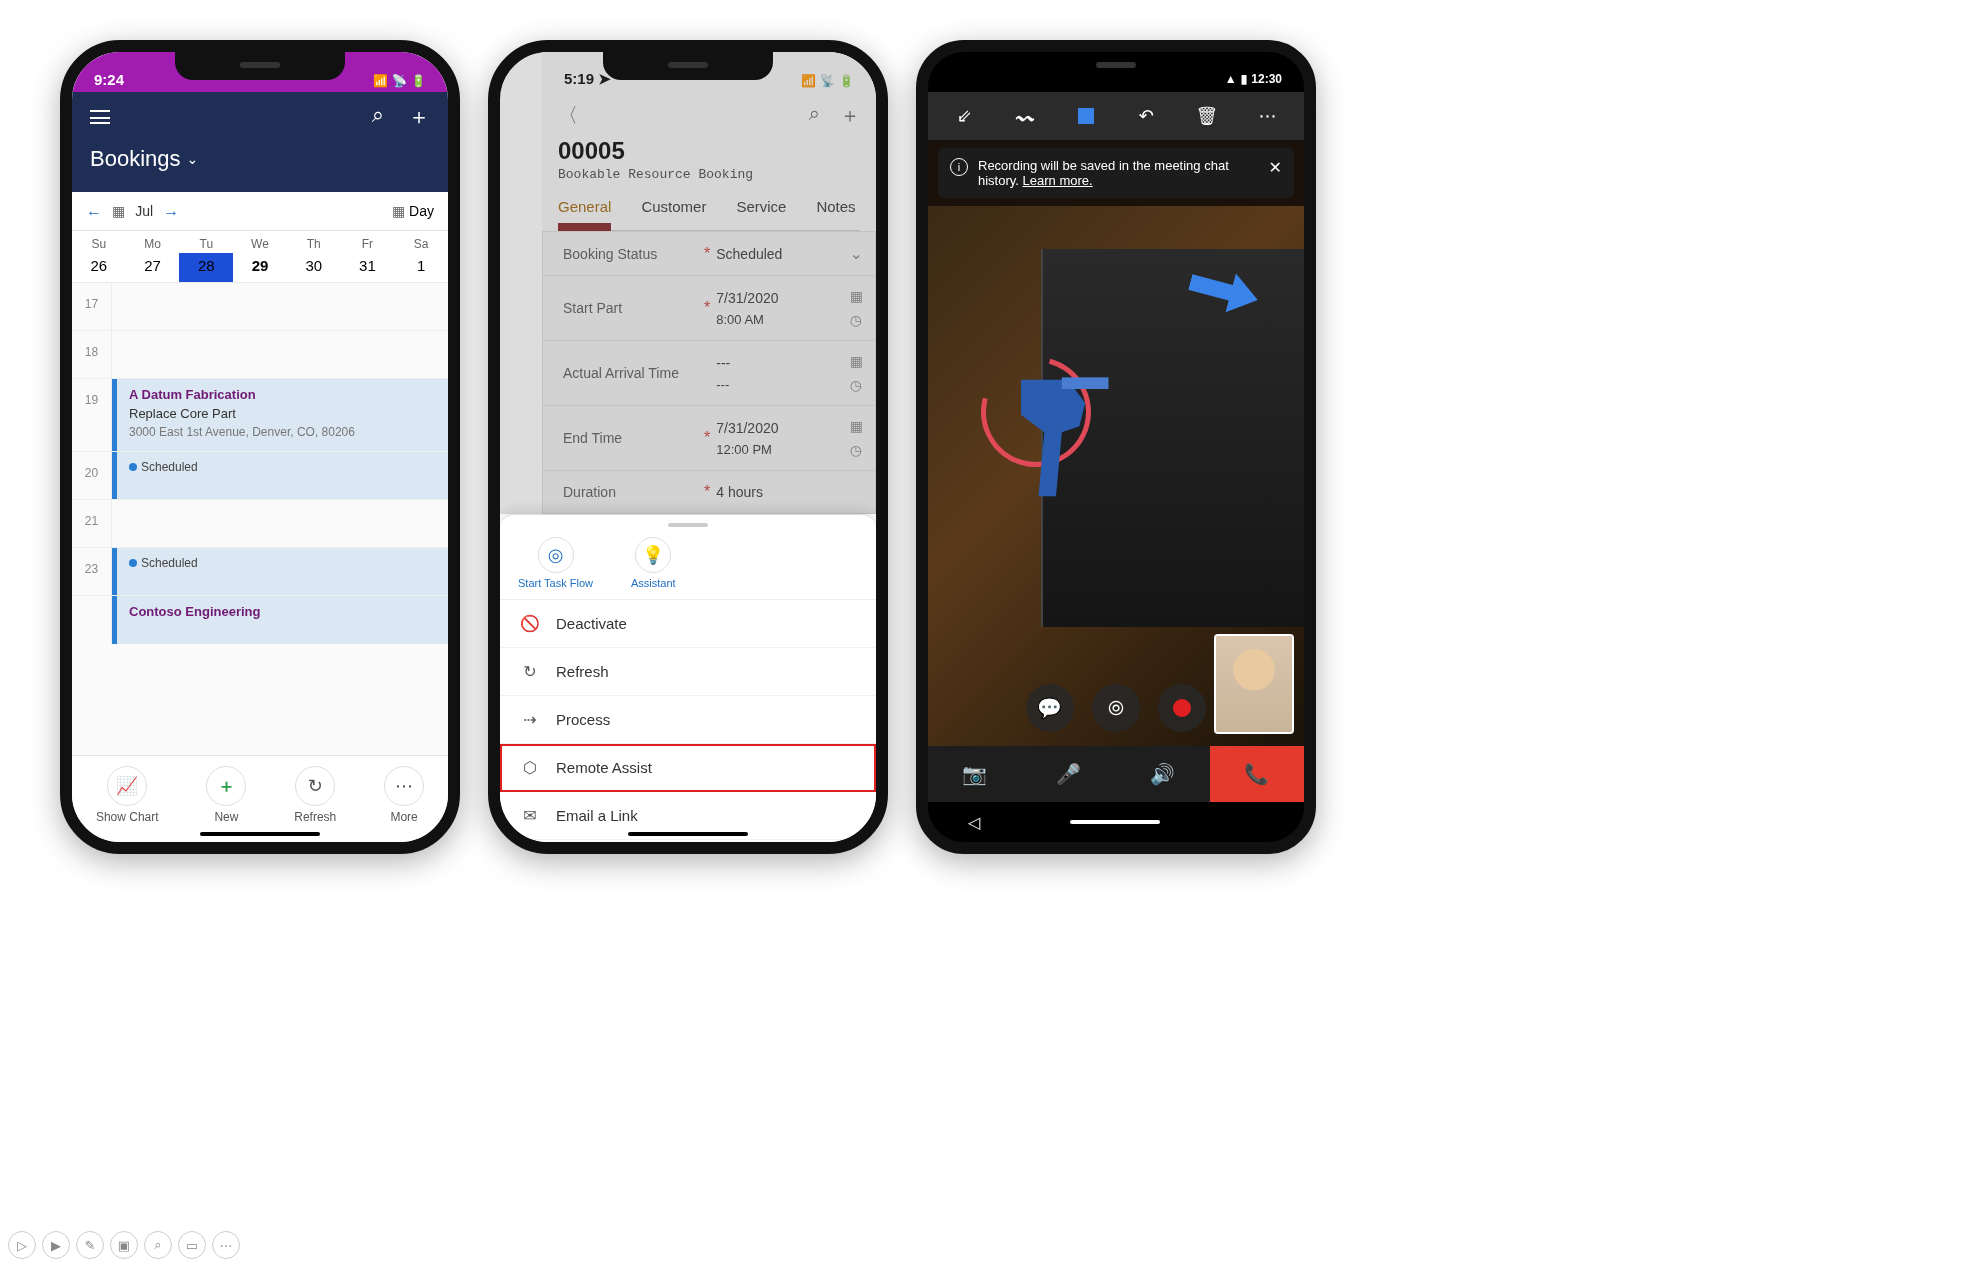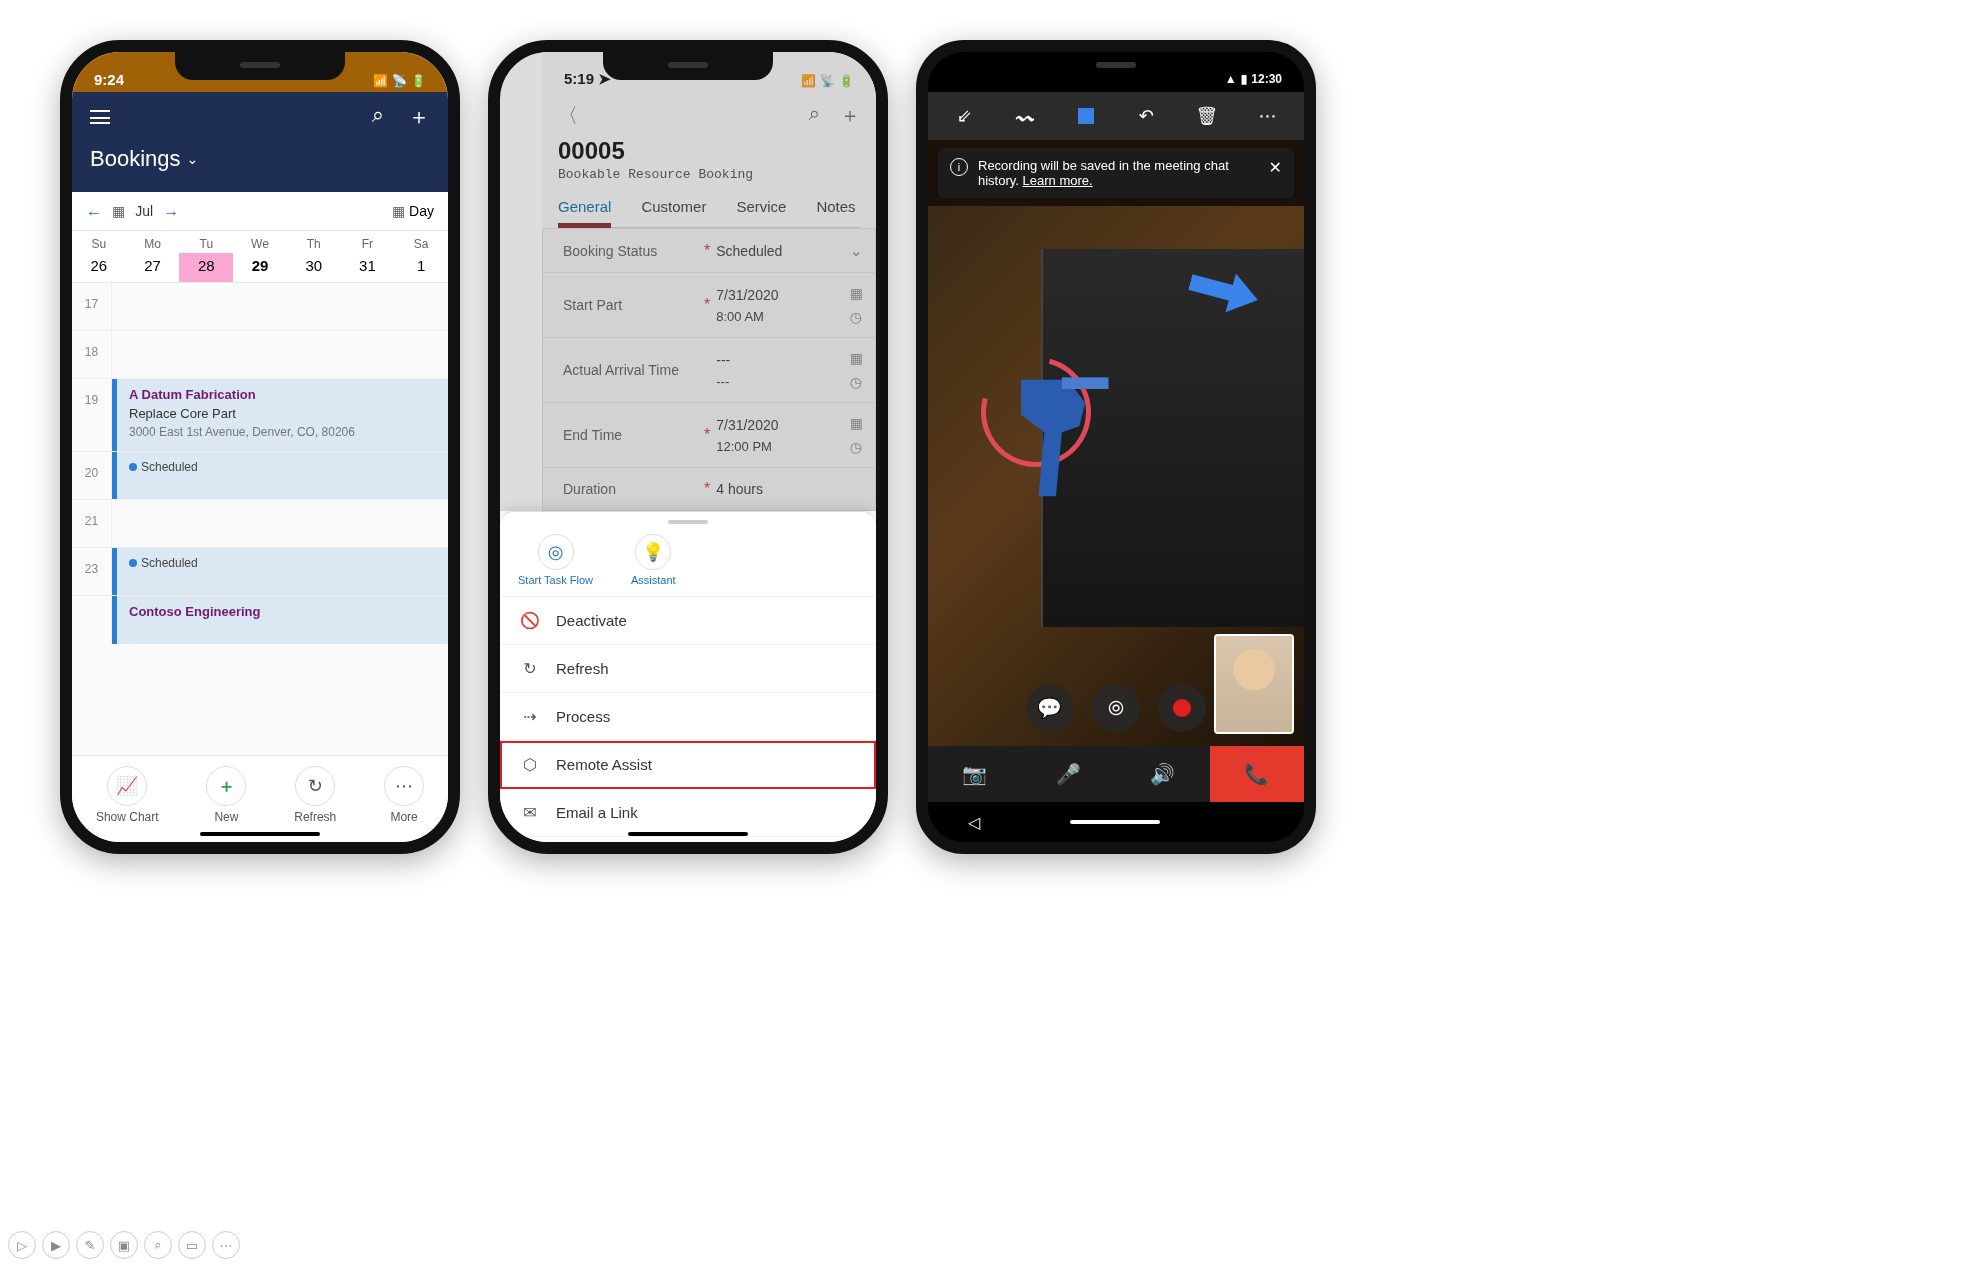--- a/index.html
+++ b/index.html
@@ -9,21 +9,21 @@
   
   .phone { width: 400px; border: 12px solid #111; border-radius: 60px; background: #fff; position: relative; overflow: hidden; box-shadow: 0 8px 30px rgba(0,0,0,.3); }
   .phone.android { border-radius: 48px; background:#000; }
   .notch { position:absolute; top:0; left:50%; transform:translateX(-50%); width:170px; height:28px; background:#111; border-bottom-left-radius:18px; border-bottom-right-radius:18px; z-index:50; }
   .notch::after{content:"";position:absolute;top:10px;left:50%;transform:translateX(-50%);width:40px;height:6px;background:#333;border-radius:3px;}
   .notch.androidn{background:#000;}
   .screen { height: 790px; display:flex; flex-direction:column; }
 
   
   .statusbar { height:40px; display:flex; align-items:flex-end; justify-content:space-between; padding:0 22px 4px; font-size:15px; font-weight:600; }
-  .statusbar.dark { background:#a16207; color:#fff; }
+  .statusbar.dark { background:#a21caf; color:#fff; }
   .statusbar.light { background:#f6f6f6; color:#000; }
   .statusbar.black { background:#000; color:#fff; justify-content:flex-end; padding-bottom:6px;}
   .sicons { display:flex; gap:4px; align-items:center; font-size:12px; }
 
   
   .p1-header { background:#1f2e55; color:#fff; padding:10px 18px 20px; }
   .p1-header-row { display:flex; align-items:center; justify-content:space-between; }
   .hamburger-icon { display:inline-block; width:20px; height:14px; border-top:2px solid #fff; border-bottom:2px solid #fff; position:relative; }
   .hamburger-icon::after{content:"";position:absolute;top:5px;left:0;right:0;height:2px;background:#fff;}
   .hicons { display:flex; gap:24px; font-size:22px; }
@@ -32,21 +32,21 @@
 
   
   .calbar { display:flex; align-items:center; justify-content:space-between; padding:10px 14px; border-bottom:1px solid #e1e1e1; background:#fff; font-size:14px;}
   .calbar .left { display:flex; align-items:center; gap:10px; color:#333;}
   .calbar .arrow{color:#1f6fc2;font-size:16px;}
   .calbar .cal-icon{color:#666;}
   .weekhdr { display:flex; text-align:center; font-size:12px; color:#666; background:#fff;}
   .weekhdr div{flex:1;padding:6px 0 2px;}
   .weekrow { display:flex; text-align:center; font-size:15px; border-bottom:1px solid #e9e9e9;}
   .weekrow div{flex:1;padding:4px 0 8px;}
-  .weekrow .sel{background:#f9a8d4; font-weight:400;}
+  .weekrow .sel{background:#1d4ed8; font-weight:400;}
   .weekrow .bold{font-weight:700;}
 
   
   .agenda { flex:1; overflow:hidden; background:#fafafa;}
   .slot { display:flex; border-bottom:1px solid #eee; min-height:48px;}
   .slot .hr{ width:40px; text-align:center; font-size:12px; color:#888; padding-top:14px; border-right:1px solid #eee;}
   .slot .body{ flex:1; }
   .event { background:#dbe7f2; border-left:5px solid #2a7fd4; padding:8px 12px; font-size:13px;}
   .event .et1{font-weight:700; color:#701a75; margin-bottom:4px;}
   .event .et2{color:#333; margin-bottom:4px;}
@@ -62,21 +62,21 @@
   .green{color:#2e9e4e;font-weight:700;}
   .homebar{position:absolute;bottom:6px;left:50%;transform:translateX(-50%);width:120px;height:4px;border-radius:2px;background:#000;}
 
   
   .p2-top { background:#f6f6f6; padding:6px 16px 0; }
   .p2-nav { display:flex; align-items:center; justify-content:space-between; color:#666; font-size:20px; padding:4px 0;}
   .p2-title { font-size:24px; font-weight:700; margin-top:4px;}
   .p2-sub { font-size:13px; color:#444; margin:2px 0 8px;font-family:Liberation Mono, monospace;}
   .tabs { display:flex; gap:30px; font-size:15px; border-bottom:1px solid #ccc;}
   .tab { padding:8px 0; color:#333;}
-  .tab.active { color:#0369a1; border-bottom:5px solid #7f1d1d; margin-bottom:-1px;}
+  .tab.active { color:#a16207; border-bottom:8px solid #7f1d1d; margin-bottom:-1px;}
   .form { background:#ececec; }
   .frow { display:flex; align-items:center; border:1px solid #ddd; border-top:none; background:#f1f1f1; padding:12px 12px;}
   .frow:first-child{border-top:1px solid #ddd;}
   .flabel{ width:135px; font-size:14px; color:#555;margin-left:8px;}
   .freq{color:#c33; margin:0 6px;}
   .fval{ flex:1; font-size:14px; color:#333;}
   .fval2{font-size:13px;color:#333;margin-top:6px;}
   .ricons{display:flex;flex-direction:column;gap:8px;color:#888;font-size:14px;}
   .dimmer { position:relative; }
   .dim-overlay{position:absolute;inset:0;background:rgba(120,120,120,.25);pointer-events:none;}

